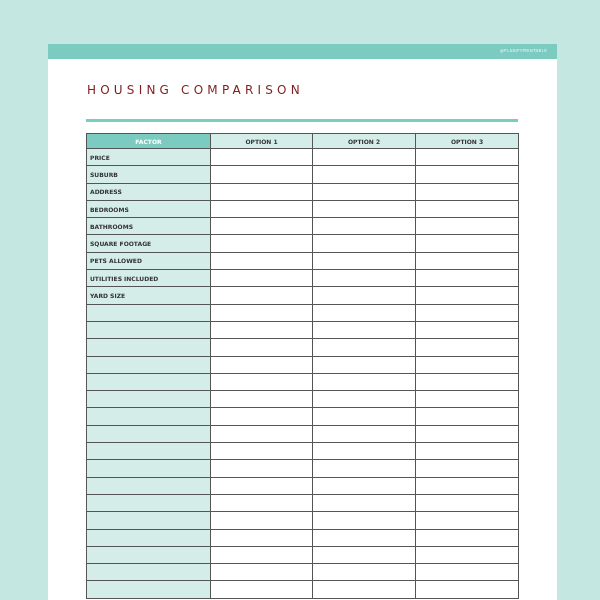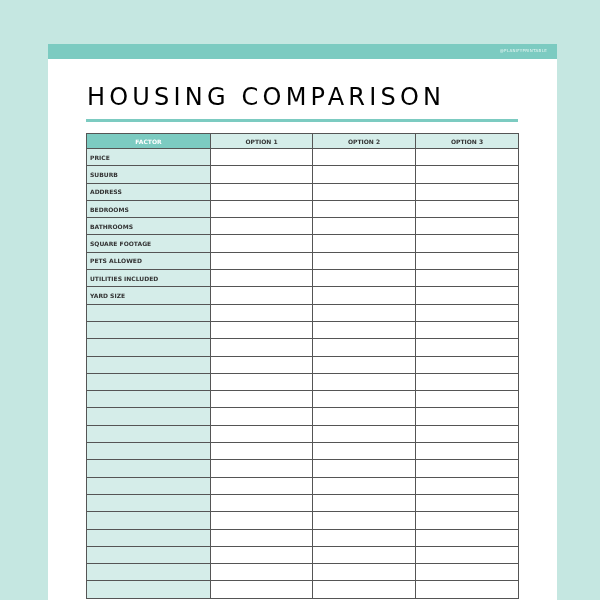--- a/index.html
+++ b/index.html
@@ -18,21 +18,21 @@
     position: absolute; left: 0; top: 0; width: 100%; height: 15px;
     background: #7ccbc1;
   }
   .brand {
     position: absolute; right: 10px; top: 4px;
     font-size: 4px; letter-spacing: 0.3px; color: #eaf7f4;
     font-family: "DejaVu Sans", sans-serif;
   }
   .title {
     position: absolute; left: 39px; top: 39px;
-    font-size: 24px; letter-spacing: 4.2px; color: #000000;
+    font-size: 12px; letter-spacing: 4.2px; color: #7f1d1d;
     font-family: "DejaVu Sans", sans-serif; font-weight: normal;
     margin: 0;
   }
   .rule {
     position: absolute; left: 38px; top: 75px; width: 432px; height: 3px;
     background: #7ccbc1;
   }
   table {
     position: absolute; left: 38px; top: 89px;
     width: 432px;

